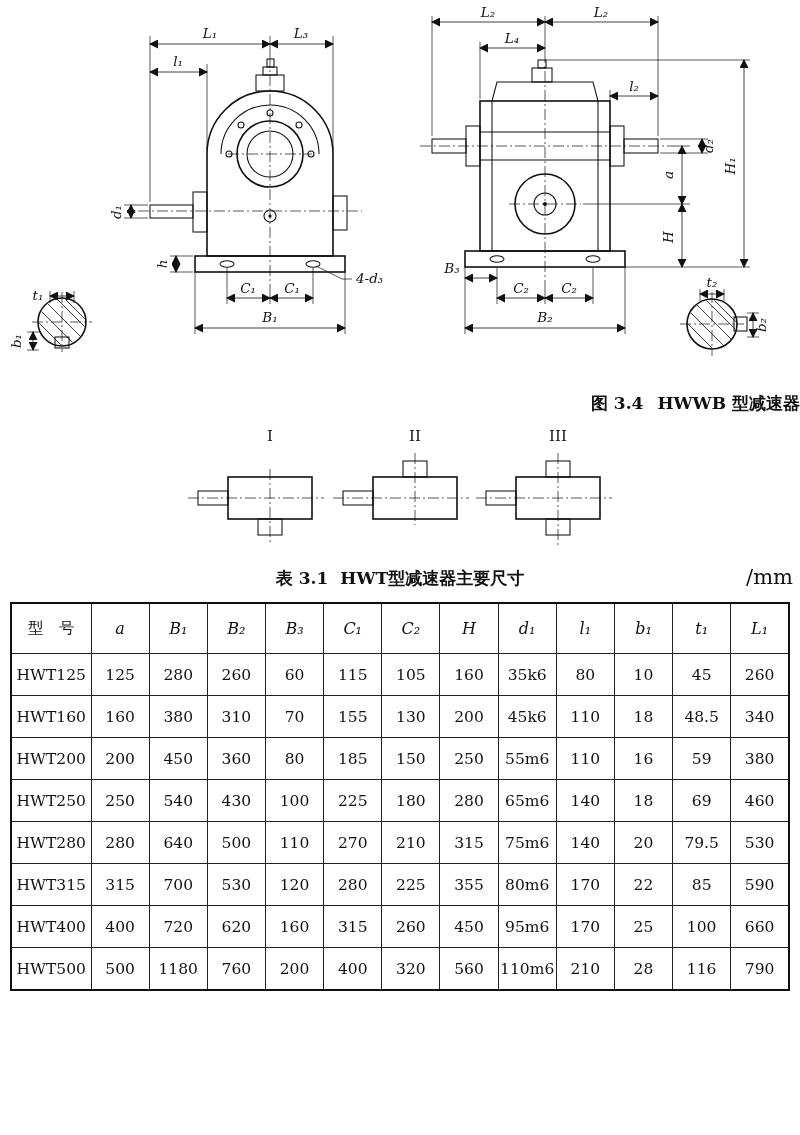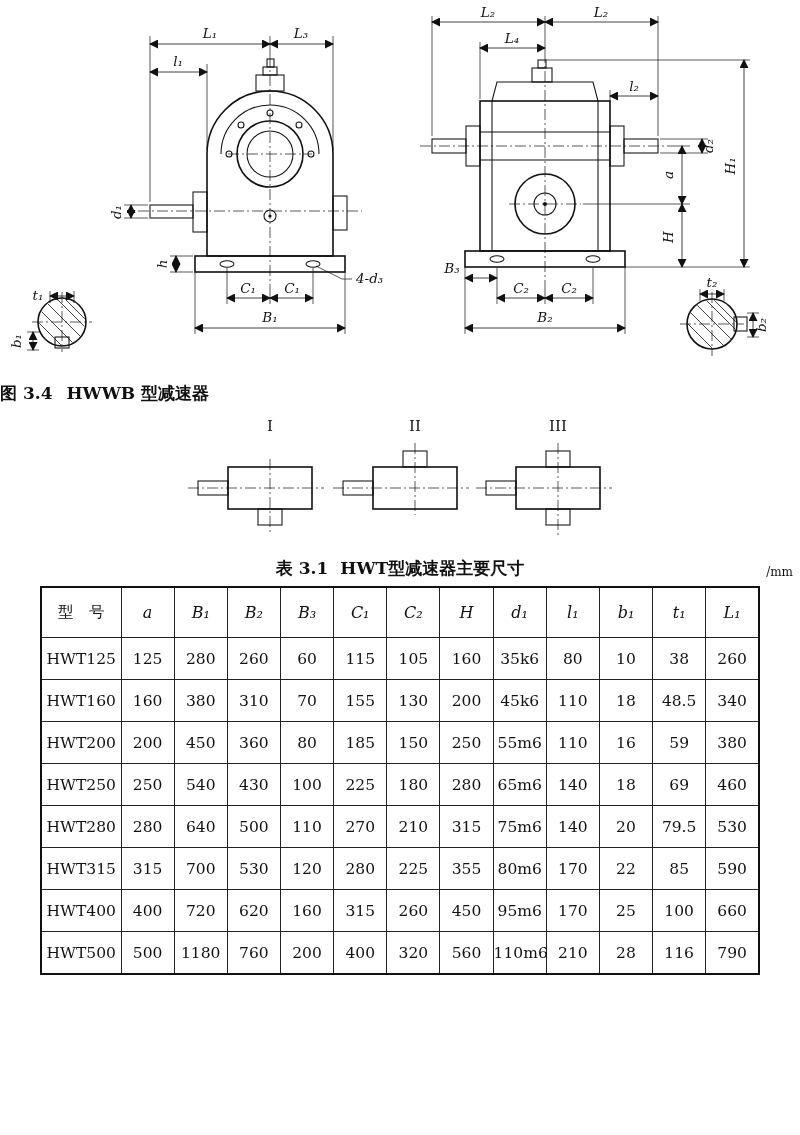--- a/index.html
+++ b/index.html
@@ -11,28 +11,28 @@
   .out{stroke:#111;stroke-width:1.6;fill:none;}
   .out2{stroke:#111;stroke-width:1.05;fill:none;}
   .cl{stroke:#111;stroke-width:0.7;fill:none;stroke-dasharray:11 3 2 3;}
   .ext{stroke:#111;stroke-width:0.7;fill:none;}
   .dim{stroke:#111;stroke-width:0.8;fill:none;}
   .hat{stroke:#111;stroke-width:0.8;fill:none;}
   .lbl{font:italic 13.5px "DejaVu Serif",serif;fill:#111;text-anchor:middle;}
   .lbl-start{text-anchor:start;}
   .rnum{font:15px "DejaVu Serif",serif;fill:#111;text-anchor:middle;}
   
-  .fig-caption{text-align:left;font-size:17px;font-weight:700;margin:8px 0 10px;}
+  .fig-caption{text-align:right;font-size:17px;font-weight:700;margin:18px 0 10px;}
   .fig-caption .prefix{margin-right:14px;}
-  .table-caption{position:relative;width:786px;margin:12px auto 6px;text-align:center;font-size:17px;}
+  .table-caption{position:relative;width:786px;margin:12px auto 12px;text-align:center;font-size:17px;}
   .table-caption .prefix{font-weight:700;margin-right:12px;}
   .table-caption .title{font-weight:700;}
-  .table-caption .unit{position:absolute;right:0;bottom:1px;font-size:12px;font-weight:400;}
+  .table-caption .unit{position:absolute;right:0;bottom:1px;font-size:21px;font-weight:400;}
   
-  .dim-table{border-collapse:collapse;table-layout:fixed;width:720px;margin:0 auto;
+  .dim-table{border-collapse:collapse;table-layout:fixed;width:780px;margin:0 auto;
              border:2px solid #111;}
   .dim-table th,.dim-table td{border:1px solid #222;text-align:center;vertical-align:middle;
              font-size:15.5px;color:#111;padding:0;}
   .dim-table th{height:49px;font-weight:400;}
   .dim-table th.math{font-style:italic;font-size:16px;}
   .dim-table td{height:41px;}
   .c-model{width:80px;}
 </style>
 </head>
 <body>
@@ -304,21 +304,21 @@
           <td>125</td>
           <td>280</td>
           <td>260</td>
           <td>60</td>
           <td>115</td>
           <td>105</td>
           <td>160</td>
           <td>35k6</td>
           <td>80</td>
           <td>10</td>
-          <td>38</td>
+          <td>45</td>
           <td>260</td>
         </tr>
         <tr>
           <td>HWT160</td>
           <td>160</td>
           <td>380</td>
           <td>310</td>
           <td>70</td>
           <td>155</td>
           <td>130</td>

